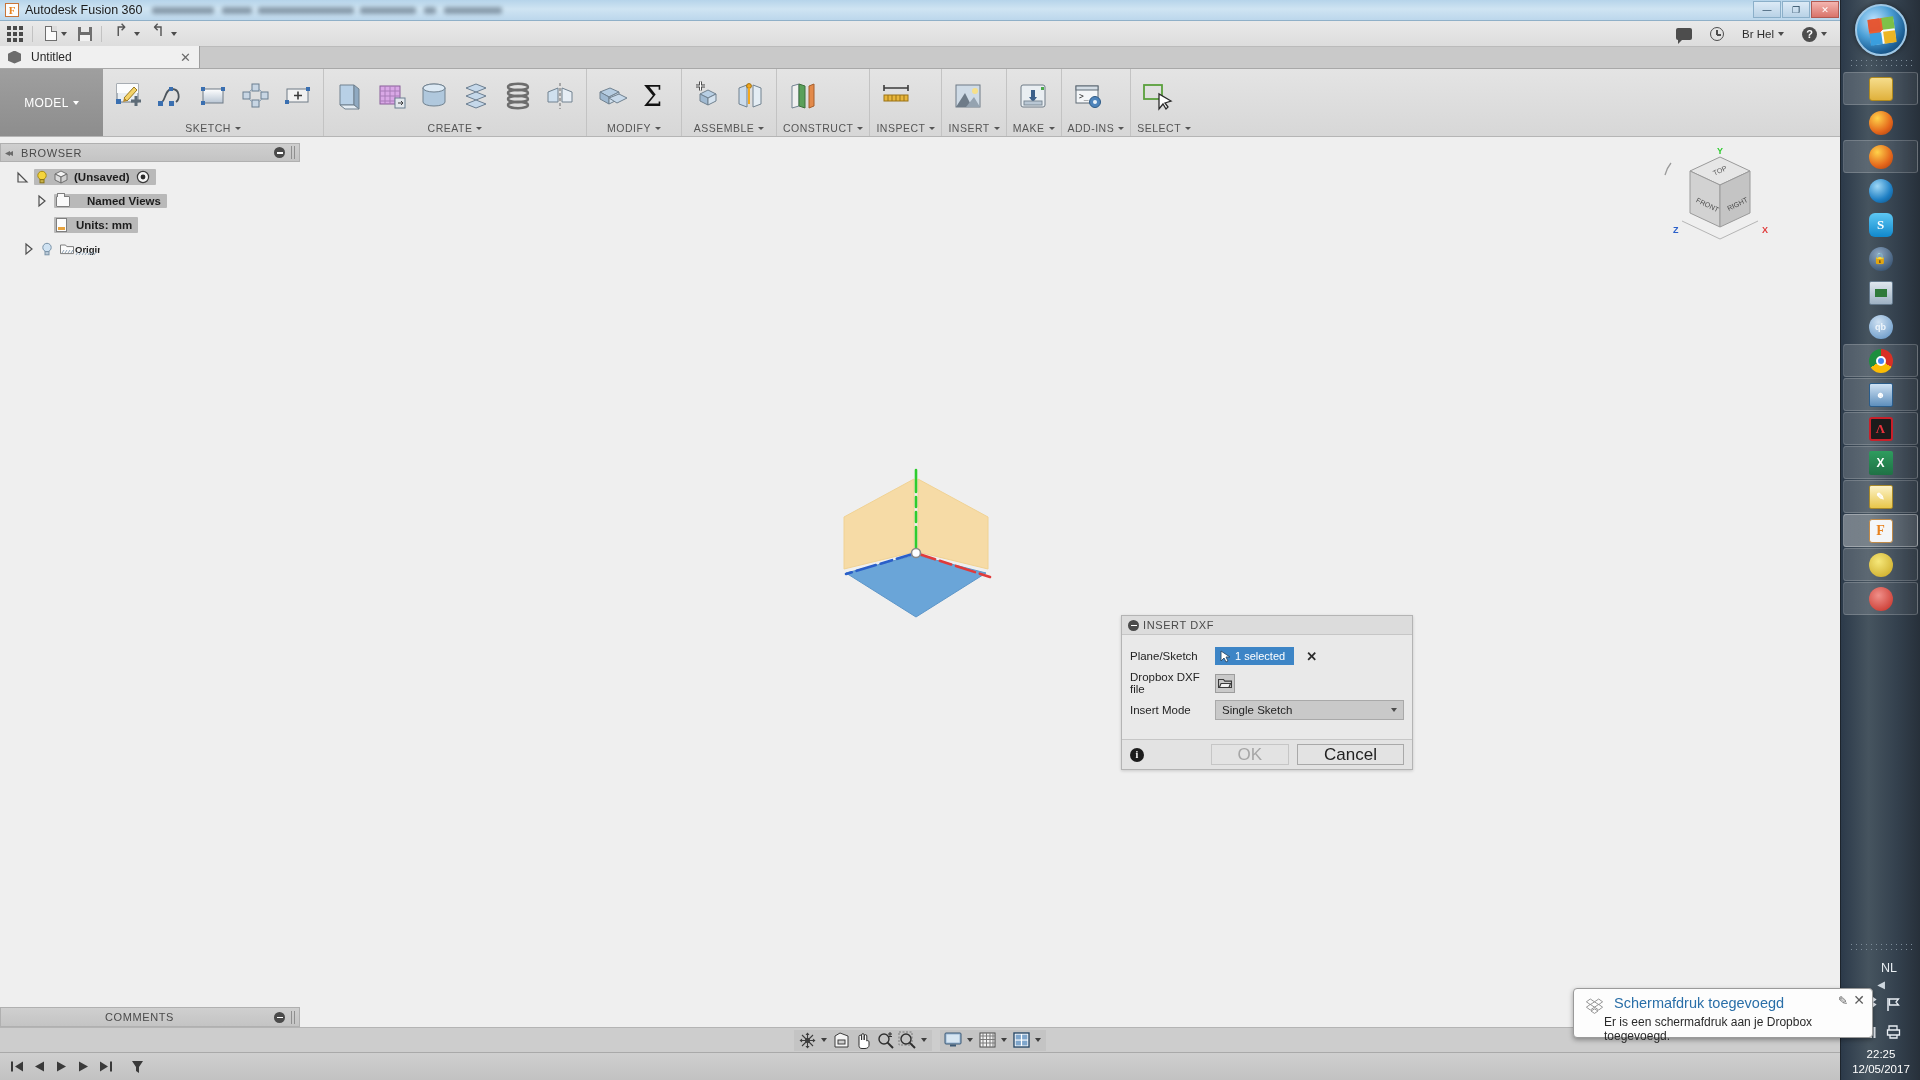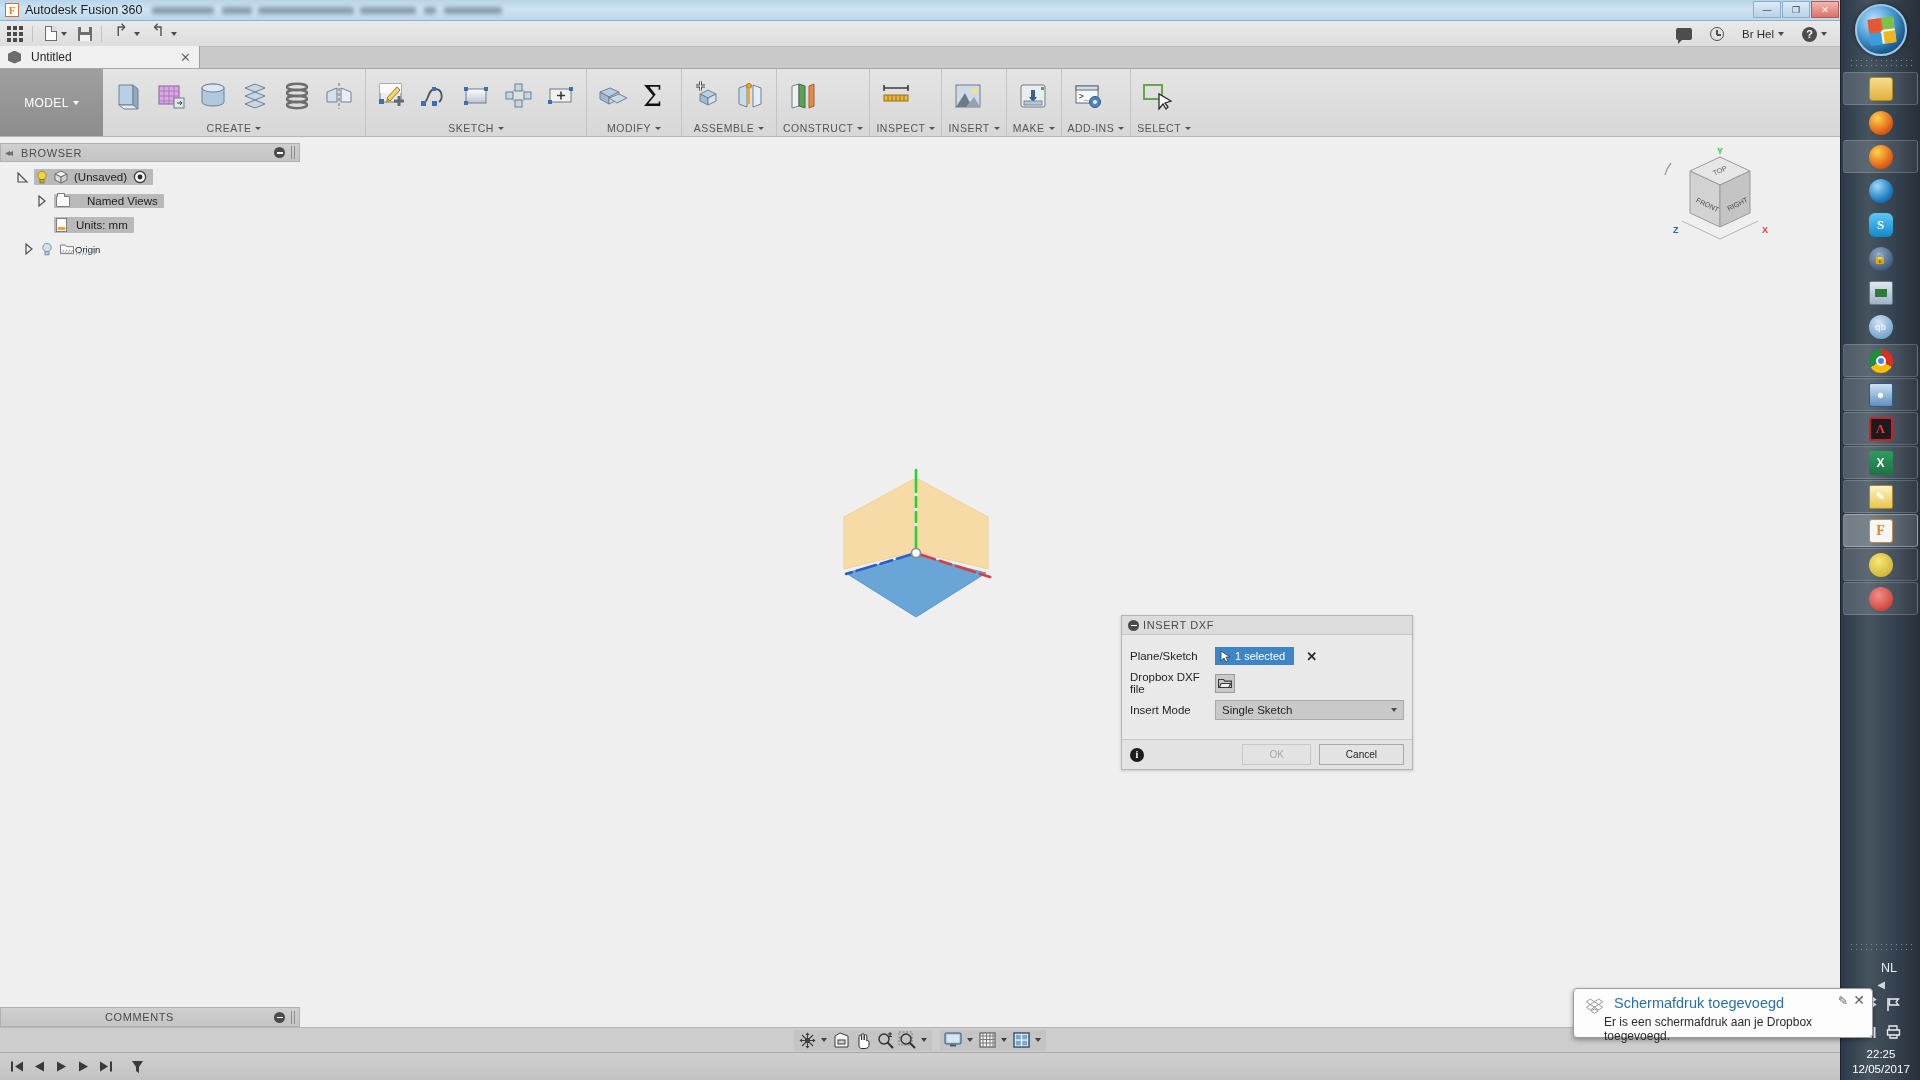--- a/index.html
+++ b/index.html
@@ -108,21 +108,21 @@
   #browser{ position:absolute; left:0; top:143px; width:300px;}
   #browser-head{
     height:19px; background:linear-gradient(to bottom,#cfcfcf,#c4c4c4);
     border:1px solid #b0b0b0; display:flex; align-items:center; padding:0 4px;
   }
   .dbl-left{ color:#6a6a6a; font-size:10px; letter-spacing:-2px; margin-right:10px;}
   #browser-head .ttl{ font-size:11px; color:#4a4a4a; letter-spacing:.6px; flex:1;}
   .minusdot{ width:11px;height:11px;border-radius:50%;background:#4b4b4b;position:relative;}
   .minusdot:after{ content:"";position:absolute;left:2.5px;top:5px;width:6px;height:1.5px;background:#fff;}
   .gripv{ width:4px;height:13px;border-left:1px solid #8f8f8f;border-right:1px solid #8f8f8f;margin-left:6px;}
-  .brow{ display:flex; align-items:center; height:24px; font-size:11.5px; color:#1d1d1d;}
+  .brow{ display:flex; align-items:center; height:24px; font-size:11.5px; color:#1d1d1d;font-weight:bold;}
   .selbg{ background:#b9b9b9; }
   .rowpad{ padding:1px 6px 1px 2px; border-radius:1px;}
   .folder{width:14px;height:11px;border:1.4px solid #7e7e7e;border-radius:1px;position:relative;background:#fafafa;}
   .folder:before{content:"";position:absolute;left:0;top:-4px;width:6px;height:3px;border:1.4px solid #7e7e7e;border-bottom:none;border-radius:1px 1px 0 0;background:#fafafa;}
   .unitdoc{width:11px;height:14px;background:#fdfdfd;border:1.3px solid #7e7e7e;position:relative;}
   .unitdoc:after{content:"";position:absolute;left:1px;bottom:1px;right:1px;height:3px;background:#e8a33d;}
 
   #comments{
     position:absolute; left:0; bottom:53px; width:300px; height:20px;
     background:linear-gradient(to bottom,#cfcfcf,#c4c4c4); border:1px solid #b0b0b0;
@@ -160,21 +160,21 @@
   .combo{
     flex:1; height:20px; background:#c9c9c9; border:1px solid #a9a9a9;
     display:flex;align-items:center; padding:0 6px; font-size:11.5px; color:#242424;
     justify-content:space-between;
   }
   #dlg .dfoot{
     height:30px; border-top:1px solid #c6c6c6; background:#e3e3e3;
     display:flex; align-items:center; padding:0 8px;
   }
   .infoico{ width:14px;height:14px;border-radius:50%;background:#1d1d1d;color:#fff;font-size:10px;font-weight:bold;text-align:center;line-height:14px; font-family:"Liberation Serif",serif;}
-  .dbtn{ height:21px; min-width:62px; padding:0 26px; background:#e3e3e3; border:1px solid #a9a9a9; font-size:10px; color:#222; display:flex;align-items:center;justify-content:center;}
+  .dbtn{ height:21px; min-width:62px; padding:0 26px; background:#e3e3e3; border:1px solid #a9a9a9; font-size:17px; color:#222; display:flex;align-items:center;justify-content:center;}
   .dbtn.disabled{ color:#a6a6a6; border-color:#c6c6c6;}
 
   
   #navbar{
     position:absolute; left:0; bottom:28px; width:1840px; height:25px;
     background:#cdcdcd; border-top:1px solid #b4b4b4;
     display:flex; align-items:center; justify-content:center;
   }
   .navgrp{ display:flex; align-items:center; background:#c4c4c4; height:21px; padding:0 2px; margin:0 4px;}
   .navtool{ width:22px;height:21px; display:flex;align-items:center;justify-content:center;}
@@ -320,79 +320,20 @@
 <div id="ribbon">
 
   <div id="wsbtn">
     <span>MODEL</span>
     <div class="caretd"></div>
   </div>
 
   <div class="panel">
     <div class="picks">
       <div class="tool">
-        <svg width="32" height="32" viewBox="0 0 32 32">
-          <path d="M6 5 L20 5 L20 25 L6 25 Z" fill="#b8d0e6" stroke="#70818f"></path>
-          <path d="M20 5 L25 9 L25 29 L20 25 Z" fill="#8fa9c1" stroke="#70818f"></path>
-          <path d="M6 25 L20 25 L25 29 L11 29 Z" fill="#e4ecf3" stroke="#70818f"></path>
-        </svg>
-      </div>
-      <div class="tool">
-        <svg width="32" height="32" viewBox="0 0 32 32">
-          <rect x="4" y="6" width="20" height="18" fill="#d9a8e6" stroke="#8a5f9a"></rect>
-          <g stroke="#a87cb8">
-              <path d="M4 11h20M4 16h20M4 21h20M9 6v18M14 6v18M19 6v18"></path>
-            </g>
-          <rect x="19" y="18" width="10" height="10" fill="#e2e7ec" stroke="#6b7e90"></rect>
-          <path d="M22 23 h5 l-2 -2 M25 25 l2 -2" stroke="#3d3d3d" fill="none"></path>
-        </svg>
-      </div>
-      <div class="tool">
-        <svg width="32" height="32" viewBox="0 0 32 32">
-          <ellipse cx="16" cy="8" rx="11" ry="4" fill="#cfe0ef" stroke="#70818f"></ellipse>
-          <path d="M5 8 v14 a11 4 0 0 0 22 0 V8" fill="#b0c8dd" stroke="#70818f"></path>
-          <ellipse cx="16" cy="8" rx="11" ry="4" fill="#dce9f4" stroke="#70818f"></ellipse>
-        </svg>
-      </div>
-      <div class="tool">
-        <svg width="32" height="32" viewBox="0 0 32 32">
-          <g fill="#c5d8ea" stroke="#6b7e90">
-            <path d="M6 8 L16 4 L26 8 L16 12 Z"></path>
-            <path d="M6 16 L16 12 L26 16 L16 20 Z"></path>
-            <path d="M6 24 L16 20 L26 24 L16 28 Z"></path>
-          </g>
-        </svg>
-      </div>
-      <div class="tool">
-        <svg width="32" height="32" viewBox="0 0 32 32">
-          <g stroke="#6d6d6d" fill="none" stroke-width="2.4">
-            <ellipse cx="16" cy="7" rx="10" ry="3.2"></ellipse>
-            <ellipse cx="16" cy="13" rx="10" ry="3.2"></ellipse>
-            <ellipse cx="16" cy="19" rx="10" ry="3.2"></ellipse>
-            <ellipse cx="16" cy="25" rx="10" ry="3.2"></ellipse>
-          </g>
-        </svg>
-      </div>
-      <div class="tool">
-        <svg width="32" height="32" viewBox="0 0 32 32">
-          <path d="M4 22 L14 22 L14 8 L4 12 Z" fill="#cfe0ef" stroke="#70818f"></path>
-          <path d="M18 8 L28 12 L28 22 L18 22 Z" fill="#e7eef5" stroke="#70818f"></path>
-          <path d="M16 3 v26" stroke="#6d6d6d" stroke-dasharray="3 2"></path>
-        </svg>
-      </div>
-    </div>
-    <div class="plabel">
-      <span>CREATE</span>
-        <div class="caretd"></div>
-    </div>
-  </div>
-
-  <div class="panel">
-    <div class="picks">
-      <div class="tool">
         <svg width="30" height="30" viewBox="0 0 30 30">
           <rect x="3" y="3" width="21" height="18" fill="#e9eef3" stroke="#6e7b86"></rect>
           <rect x="3" y="3" width="21" height="9" fill="#fbfcfd"></rect>
           <path d="M10 17 L20 6 L23 9 L13 20 Z" fill="#f4d36a" stroke="#9a7a20"></path>
           <path d="M9 21 L10 17 L13 20 Z" fill="#bd8b2a"></path>
           <rect x="2" y="18" width="5" height="5" fill="#3a6fb0"></rect>
           <path d="M17 20 h10 M22 15 v10" stroke="#5d6b77" stroke-width="3"></path>
         </svg>
       </div>
       <div class="tool">
@@ -432,20 +373,79 @@
         <svg width="30" height="30" viewBox="0 0 30 30">
           <rect x="5" y="8" width="21" height="13" fill="#f1f1f1" stroke="#6e7b86"></rect>
           <path d="M12 14.5 h8 M16 10.5 v8" stroke="#3a3a3a" stroke-width="1.6"></path>
           <rect x="24" y="6" width="4" height="4" fill="#3a6fb0"></rect>
           <rect x="3" y="19" width="4" height="4" fill="#3a6fb0"></rect>
         </svg>
       </div>
     </div>
     <div class="plabel">
       <span>SKETCH</span>
+        <div class="caretd"></div>
+    </div>
+  </div>
+
+  <div class="panel">
+    <div class="picks">
+      <div class="tool">
+        <svg width="32" height="32" viewBox="0 0 32 32">
+          <path d="M6 5 L20 5 L20 25 L6 25 Z" fill="#b8d0e6" stroke="#70818f"></path>
+          <path d="M20 5 L25 9 L25 29 L20 25 Z" fill="#8fa9c1" stroke="#70818f"></path>
+          <path d="M6 25 L20 25 L25 29 L11 29 Z" fill="#e4ecf3" stroke="#70818f"></path>
+        </svg>
+      </div>
+      <div class="tool">
+        <svg width="32" height="32" viewBox="0 0 32 32">
+          <rect x="4" y="6" width="20" height="18" fill="#d9a8e6" stroke="#8a5f9a"></rect>
+          <g stroke="#a87cb8">
+              <path d="M4 11h20M4 16h20M4 21h20M9 6v18M14 6v18M19 6v18"></path>
+            </g>
+          <rect x="19" y="18" width="10" height="10" fill="#e2e7ec" stroke="#6b7e90"></rect>
+          <path d="M22 23 h5 l-2 -2 M25 25 l2 -2" stroke="#3d3d3d" fill="none"></path>
+        </svg>
+      </div>
+      <div class="tool">
+        <svg width="32" height="32" viewBox="0 0 32 32">
+          <ellipse cx="16" cy="8" rx="11" ry="4" fill="#cfe0ef" stroke="#70818f"></ellipse>
+          <path d="M5 8 v14 a11 4 0 0 0 22 0 V8" fill="#b0c8dd" stroke="#70818f"></path>
+          <ellipse cx="16" cy="8" rx="11" ry="4" fill="#dce9f4" stroke="#70818f"></ellipse>
+        </svg>
+      </div>
+      <div class="tool">
+        <svg width="32" height="32" viewBox="0 0 32 32">
+          <g fill="#c5d8ea" stroke="#6b7e90">
+            <path d="M6 8 L16 4 L26 8 L16 12 Z"></path>
+            <path d="M6 16 L16 12 L26 16 L16 20 Z"></path>
+            <path d="M6 24 L16 20 L26 24 L16 28 Z"></path>
+          </g>
+        </svg>
+      </div>
+      <div class="tool">
+        <svg width="32" height="32" viewBox="0 0 32 32">
+          <g stroke="#6d6d6d" fill="none" stroke-width="2.4">
+            <ellipse cx="16" cy="7" rx="10" ry="3.2"></ellipse>
+            <ellipse cx="16" cy="13" rx="10" ry="3.2"></ellipse>
+            <ellipse cx="16" cy="19" rx="10" ry="3.2"></ellipse>
+            <ellipse cx="16" cy="25" rx="10" ry="3.2"></ellipse>
+          </g>
+        </svg>
+      </div>
+      <div class="tool">
+        <svg width="32" height="32" viewBox="0 0 32 32">
+          <path d="M4 22 L14 22 L14 8 L4 12 Z" fill="#cfe0ef" stroke="#70818f"></path>
+          <path d="M18 8 L28 12 L28 22 L18 22 Z" fill="#e7eef5" stroke="#70818f"></path>
+          <path d="M16 3 v26" stroke="#6d6d6d" stroke-dasharray="3 2"></path>
+        </svg>
+      </div>
+    </div>
+    <div class="plabel">
+      <span>CREATE</span>
         <div class="caretd"></div>
     </div>
   </div>
 
   <div class="panel">
     <div class="picks">
       <div class="tool">
         <svg width="32" height="32" viewBox="0 0 32 32">
           <path d="M3 12 L13 8 L22 12 L12 17 Z" fill="#b6cde2" stroke="#70818f"></path>
           <path d="M3 12 v7 L12 24 V17 Z" fill="#9fb9d1" stroke="#70818f"></path>

